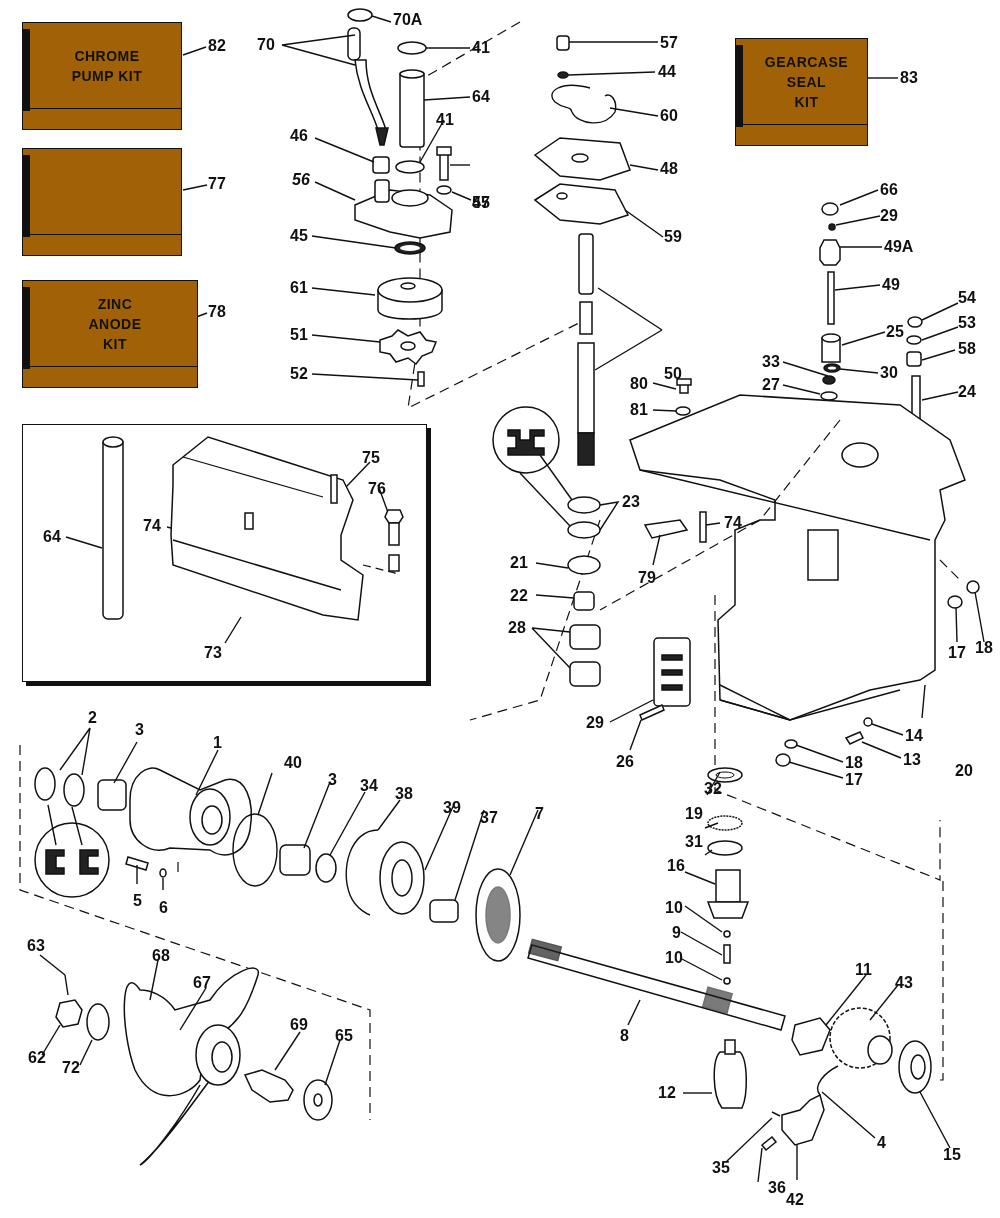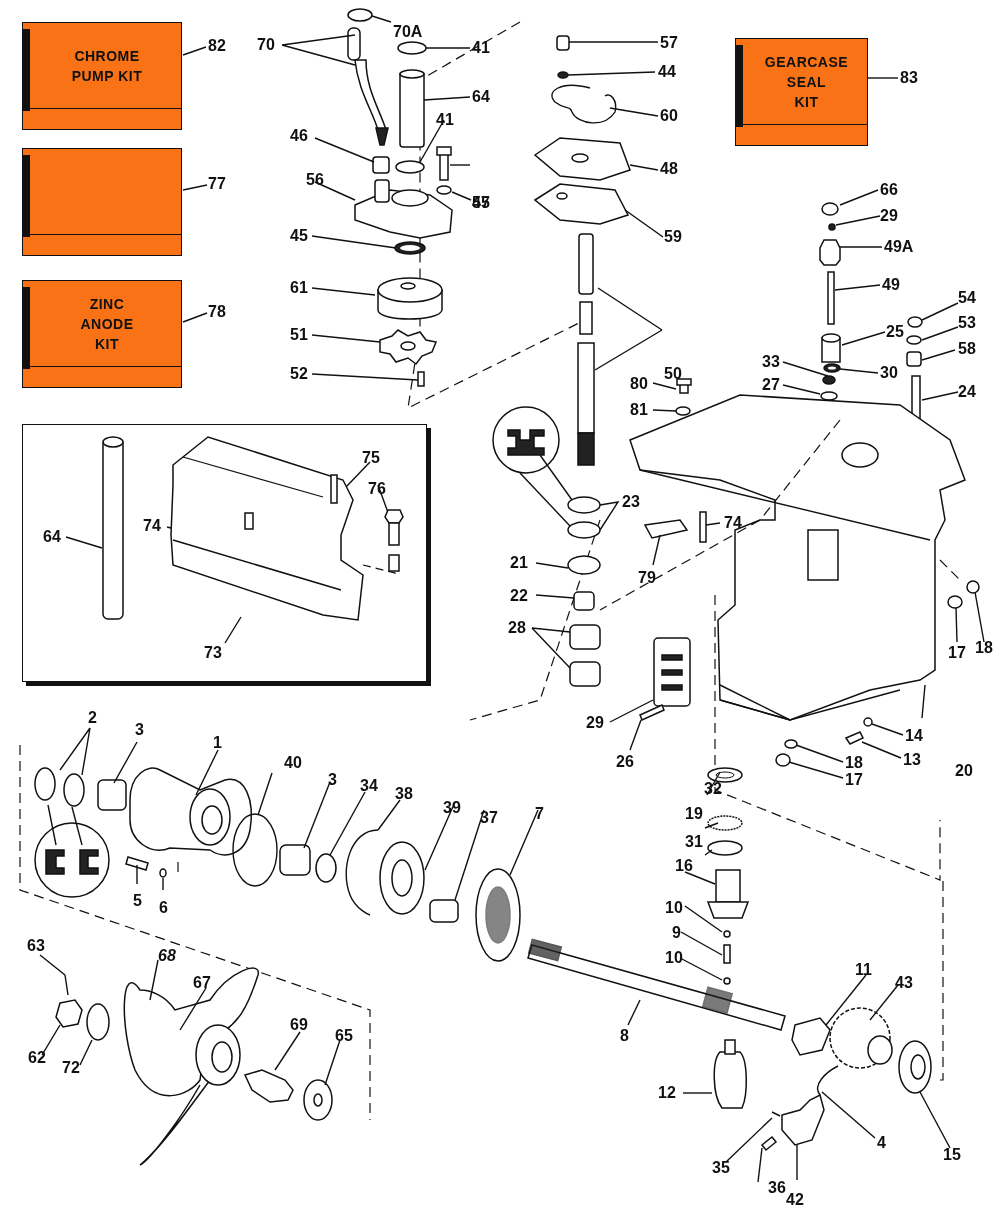--- a/index.html
+++ b/index.html
@@ -1,18 +1,18 @@
 <!DOCTYPE html>
 <html><head>
 <meta charset="utf-8">
 <style>
   html, body { margin:0; padding:0; background:#ffffff; }
   body { width:1000px; height:1218px; position:relative; overflow:hidden; font-family:"Liberation Sans", sans-serif; }
   #diagram { position:absolute; left:0; top:0; width:1000px; height:1218px; }
-  .kit-box { position:absolute; background:#f97316; border:1.5px solid #111; box-sizing:border-box; }
+  .kit-box { position:absolute; background:#a16207; border:1.5px solid #111; box-sizing:border-box; }
   .kit-box .shade-left { position:absolute; left:-1.5px; top:6px; bottom:18px; width:8px; background:#111; }
   .kit-box .bottom-face { position:absolute; left:0; right:0; bottom:0; height:20px; border-top:1.5px solid #111; }
   .kit-label { position:absolute; left:10px; right:0; top:0; bottom:20px; display:flex; align-items:center; justify-content:center; text-align:center; font-weight:bold; font-size:14px; letter-spacing:0.5px; line-height:20px; white-space:pre-line; color:#111; }
   .callout { position:absolute; font-family:"Liberation Sans", sans-serif; font-weight:bold; font-size:16px; color:#111; line-height:16px; white-space:nowrap; }
   svg .ln { stroke:#111; stroke-width:1.4; fill:none; }
   svg .dash { stroke:#111; stroke-width:1.2; fill:none; stroke-dasharray:10 6; }
   svg .part { stroke:#111; stroke-width:1.5; fill:#fff; }
   svg .dark { stroke:#111; stroke-width:1.5; fill:#222; }
   .inset { position:absolute; left:22px; top:424px; width:405px; height:258px; border:1.5px solid #111; box-sizing:border-box; box-shadow:4px 4px 0 #111; }
 </style>
@@ -335,21 +335,21 @@
 <div class="kit-box" style="left:22px;top:22px;width:160px;height:108px;">
   <div class="shade-left"></div>
   <div class="bottom-face"></div>
   <div class="kit-label">CHROME
 PUMP KIT</div>
 </div>
 <div class="kit-box" style="left:22px;top:148px;width:160px;height:108px;">
   <div class="shade-left"></div>
   <div class="bottom-face"></div>
 </div>
-<div class="kit-box" style="left:22px;top:280px;width:160px;height:108px;">
+<div class="kit-box" style="left:22px;top:280px;width:176px;height:108px;">
   <div class="shade-left"></div>
   <div class="bottom-face"></div>
   <div class="kit-label">ZINC
 ANODE
 KIT</div>
 </div>
 <div class="kit-box" style="left:735px;top:38px;width:133px;height:108px;">
   <div class="shade-left"></div>
   <div class="bottom-face"></div>
   <div class="kit-label">GEARCASE
@@ -371,28 +371,28 @@
     <path d="M340,140 L372,148 L372,152" stroke="#111" stroke-width="1.2" stroke-dasharray="8 5" fill="none"></path>
     <rect x="222" y="88" width="8" height="16" fill="#fff" stroke="#111" stroke-width="1.5"></rect>
   </svg>
 </div>
 
 <span class="callout" style="left:208px;top:38px;">82</span>
 <span class="callout" style="left:208px;top:176px;">77</span>
 <span class="callout" style="left:208px;top:304px;">78</span>
 <span class="callout" style="left:900px;top:70px;">83</span>
 
-<span class="callout" style="left:393px;top:24px;text-align:center;">70A</span>
+<span class="callout" style="left:393px;top:12px;text-align:center;">70A</span>
 <span class="callout" style="left:257px;top:37px;">70</span>
 <span class="callout" style="left:472px;top:40px;">41</span>
 <span class="callout" style="left:472px;top:89px;">64</span>
 <span class="callout" style="left:436px;top:112px;">41</span>
 <span class="callout" style="left:290px;top:128px;">46</span>
 <span class="callout" style="left:472px;top:157px;margin-top:38px;">55</span>
-<span class="callout" style="left:306px;top:172px;">56</span>
+<span class="callout" style="left:292px;top:172px;font-style:italic;">56</span>
 <span class="callout" style="left:472px;top:195px;">47</span>
 <span class="callout" style="left:290px;top:228px;">45</span>
 <span class="callout" style="left:290px;top:280px;">61</span>
 <span class="callout" style="left:290px;top:327px;">51</span>
 <span class="callout" style="left:290px;top:366px;">52</span>
 <span class="callout" style="left:660px;top:35px;">57</span>
 <span class="callout" style="left:658px;top:64px;">44</span>
 <span class="callout" style="left:660px;top:108px;">60</span>
 <span class="callout" style="left:660px;top:161px;">48</span>
 <span class="callout" style="left:664px;top:229px;">59</span>
@@ -440,31 +440,31 @@
 <span class="callout" style="left:284px;top:755px;">40</span>
 <span class="callout" style="left:328px;top:772px;">3</span>
 <span class="callout" style="left:360px;top:778px;">34</span>
 <span class="callout" style="left:395px;top:786px;">38</span>
 <span class="callout" style="left:443px;top:800px;">39</span>
 <span class="callout" style="left:480px;top:810px;">37</span>
 <span class="callout" style="left:535px;top:806px;">7</span>
 <span class="callout" style="left:704px;top:781px;">32</span>
 <span class="callout" style="left:685px;top:806px;text-align:right;">19</span>
 <span class="callout" style="left:685px;top:834px;">31</span>
-<span class="callout" style="left:667px;top:858px;margin-left:8px;">16</span>
+<span class="callout" style="left:667px;top:858px;">16</span>
 <span class="callout" style="left:133px;top:893px;">5</span>
 <span class="callout" style="left:159px;top:900px;">6</span>
 <span class="callout" style="left:665px;top:900px;">10</span>
 <span class="callout" style="left:672px;top:925px;">9</span>
 <span class="callout" style="left:665px;top:950px;">10</span>
 <span class="callout" style="left:855px;top:962px;">11</span>
 <span class="callout" style="left:895px;top:975px;">43</span>
 
 <span class="callout" style="left:27px;top:938px;">63</span>
-<span class="callout" style="left:158px;top:948px;font-style:italic;">68</span>
+<span class="callout" style="left:152px;top:948px;">68</span>
 <span class="callout" style="left:193px;top:975px;">67</span>
 <span class="callout" style="left:290px;top:1017px;">69</span>
 <span class="callout" style="left:335px;top:1028px;">65</span>
 <span class="callout" style="left:28px;top:1050px;">62</span>
 <span class="callout" style="left:62px;top:1060px;">72</span>
 <span class="callout" style="left:620px;top:1028px;">8</span>
 <span class="callout" style="left:658px;top:1085px;">12</span>
 <span class="callout" style="left:877px;top:1135px;">4</span>
 <span class="callout" style="left:943px;top:1147px;">15</span>
 <span class="callout" style="left:712px;top:1160px;">35</span>

